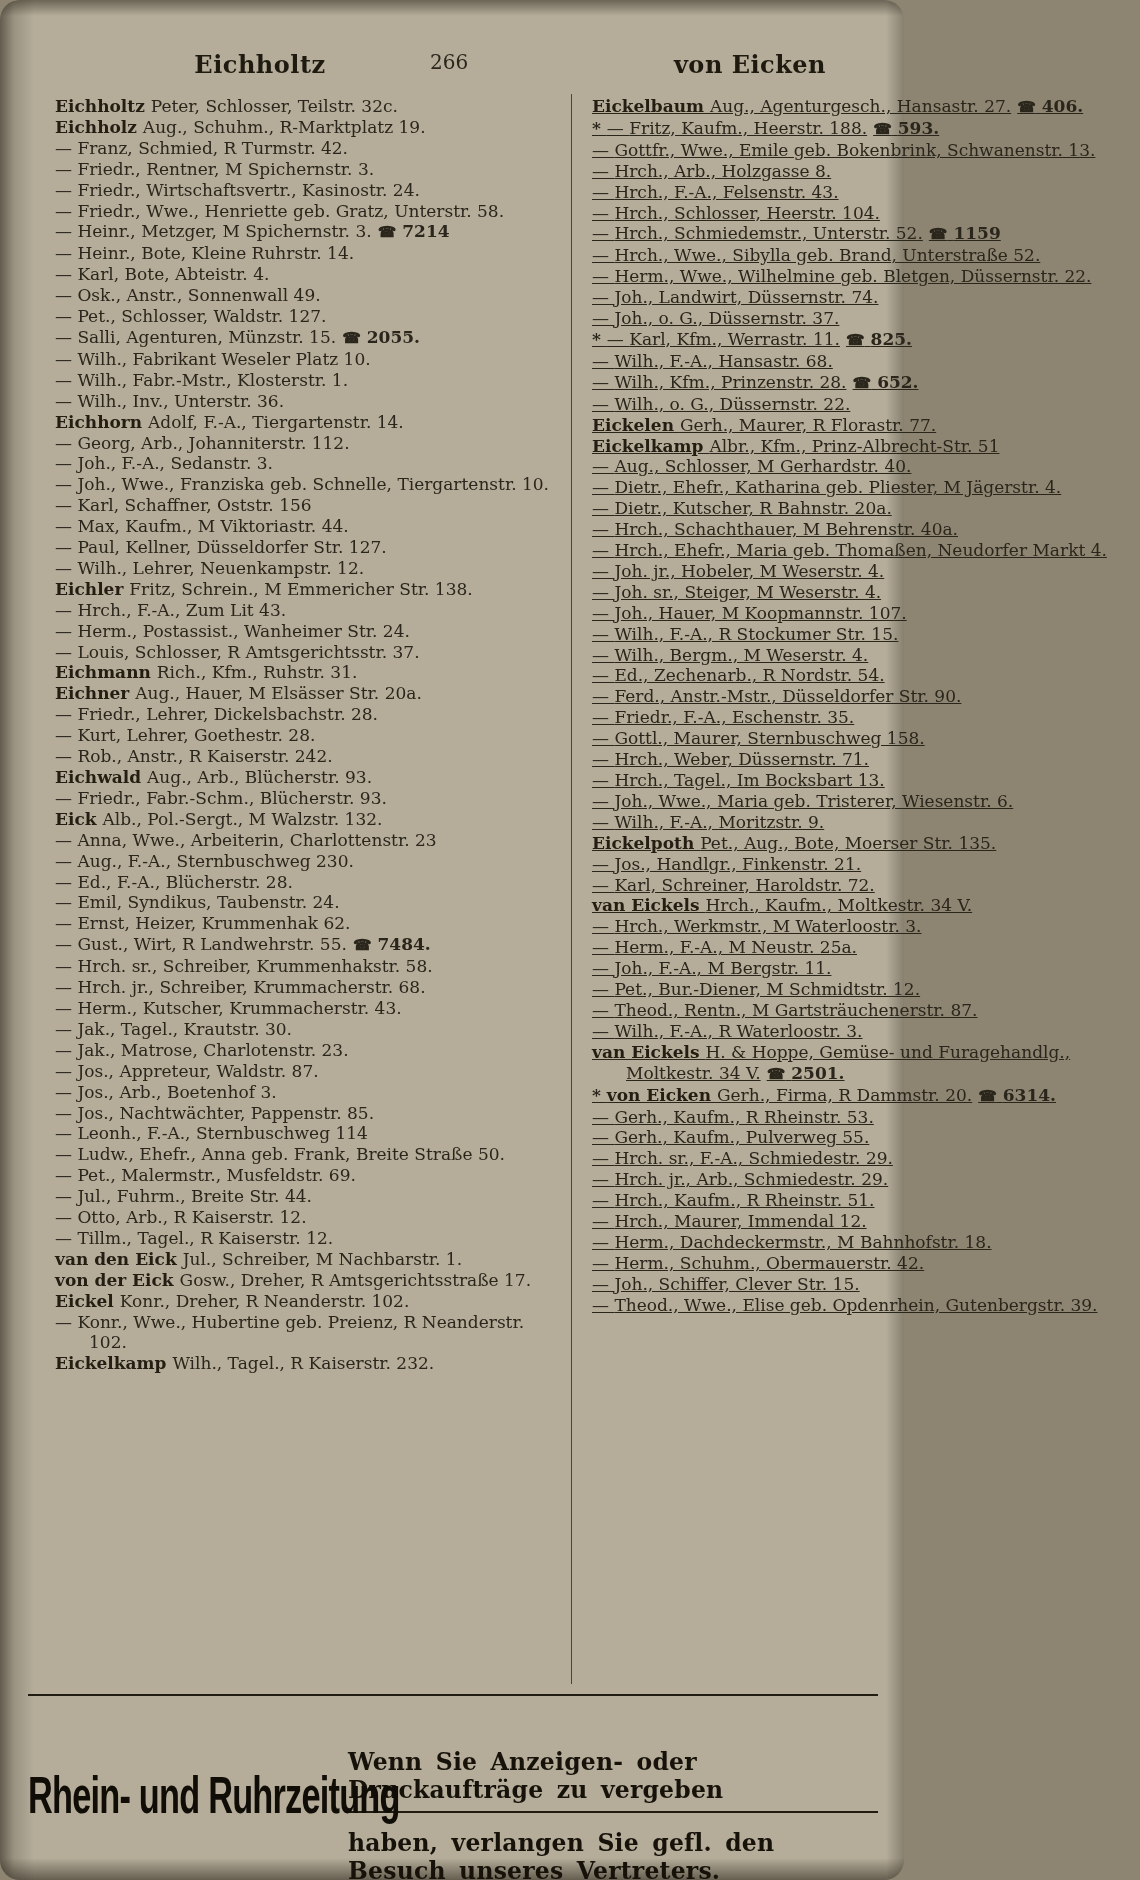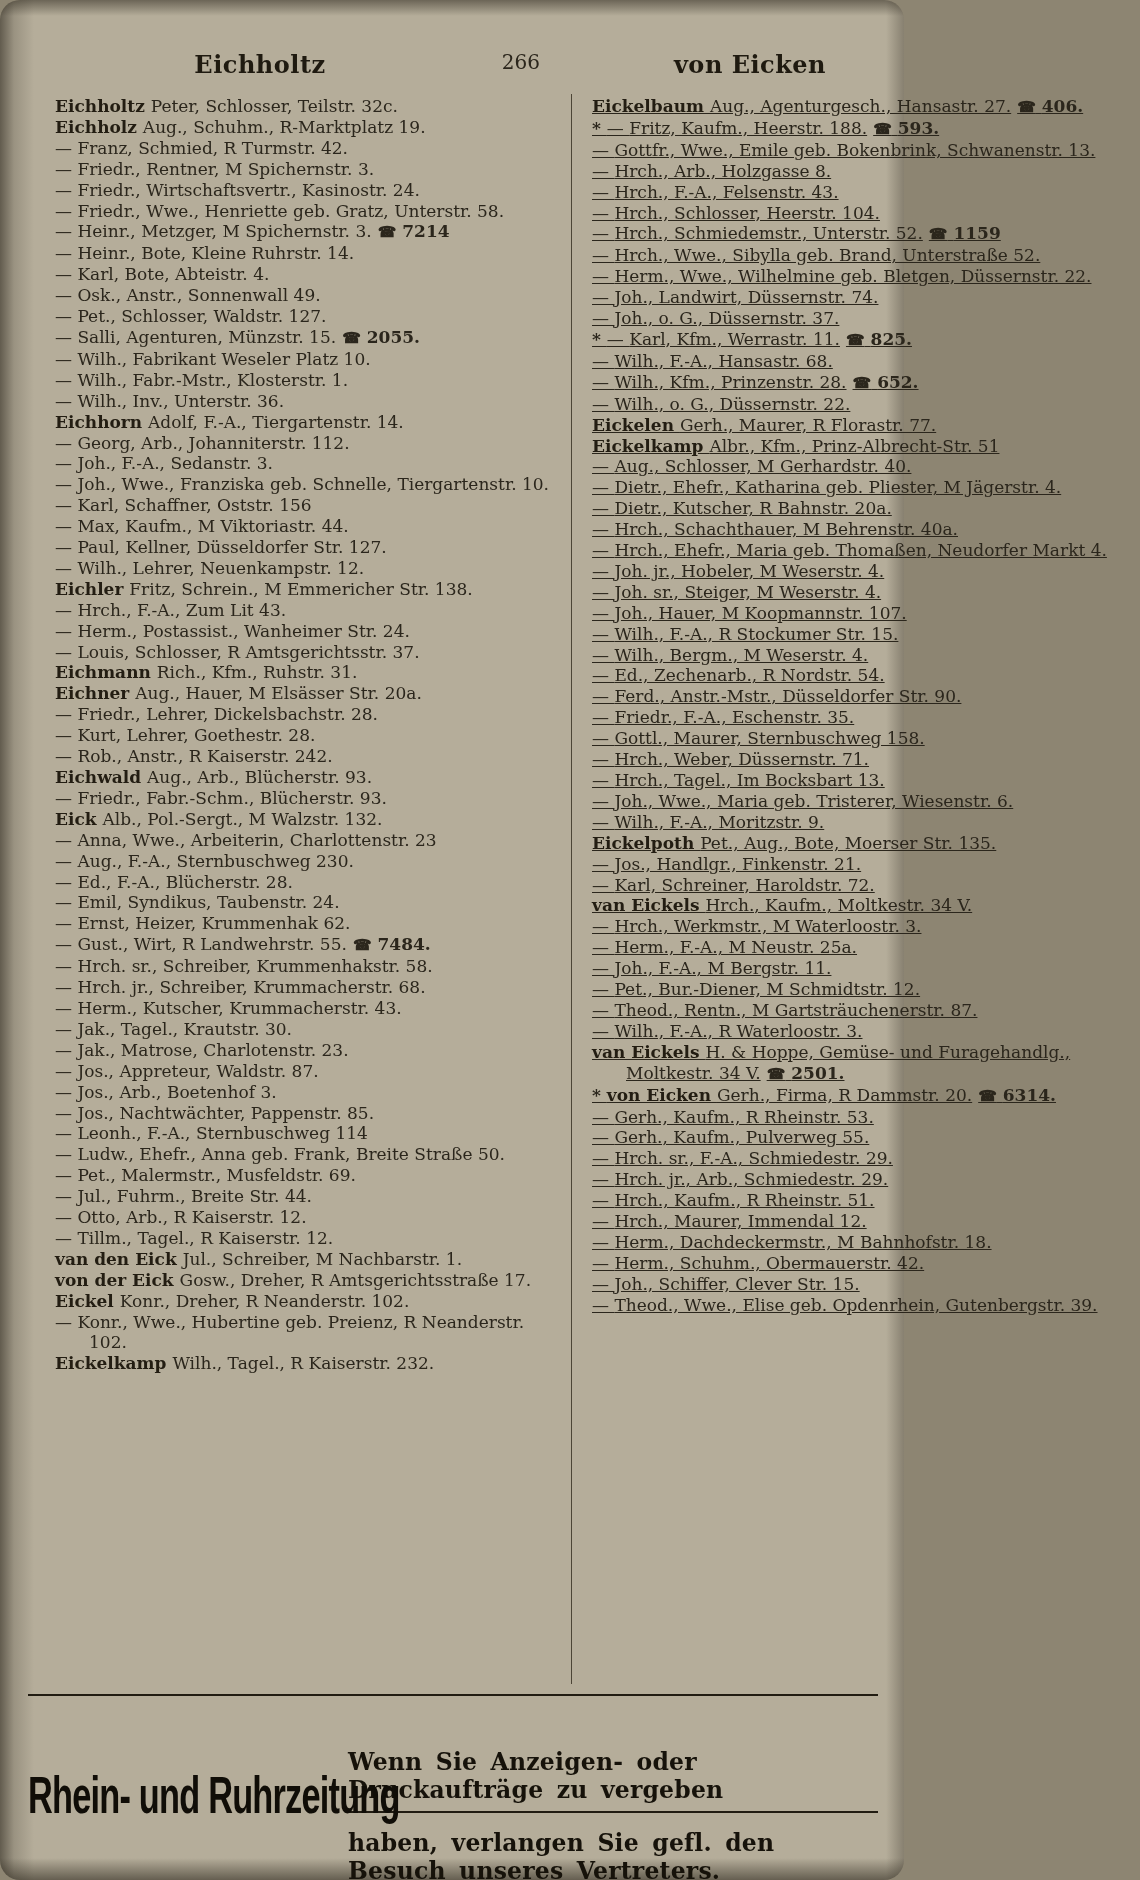--- a/index.html
+++ b/index.html
@@ -15,21 +15,21 @@
     background:
       linear-gradient(180deg, rgba(35,30,20,.50) 0px, rgba(35,30,20,0) 16px),
       linear-gradient(0deg,  rgba(35,30,20,.55) 0px, rgba(35,30,20,0) 22px),
       linear-gradient(90deg,  rgba(30,25,16,.55) 0px, rgba(30,25,16,.18) 14px, rgba(30,25,16,0) 34px),
       linear-gradient(270deg, rgba(30,25,16,.30) 0px, rgba(30,25,16,0) 18px),
       #b5ad9a;
     border-radius: 20px;
   }
   .header{position:absolute;top:50px;left:0;right:0;height:30px;}
   .h-left{position:absolute;left:120px;width:280px;text-align:center;font-weight:bold;font-size:24px;letter-spacing:.5px;color:#1f1a10;}
-  .h-page{position:absolute;left:430px;width:110px;text-align:right;font-size:20px;}
+  .h-page{position:absolute;left:430px;width:110px;text-align:left;font-size:20px;}
   .h-right{position:absolute;left:630px;width:240px;text-align:center;font-weight:bold;font-size:24px;letter-spacing:.5px;color:#1f1a10;}
   .divider{position:absolute;left:571px;top:94px;height:1590px;width:0;border-left:1.6px solid #4c4536;}
   .col{position:absolute;top:96px;font-size:17px;line-height:20.9px;}
   .col0{left:55px;width:500px;}
   .col1{left:592px;width:516px;text-decoration:underline;}
   .entry{margin:0;padding-left:34px;text-indent:-34px;}
   .lead{font-weight:bold;color:#231d12;}
   .star{font-weight:bold;}
   .phone{white-space:nowrap;margin-left:6px;font-weight:bold;}
   .phone-icon{font-size:15px;}

